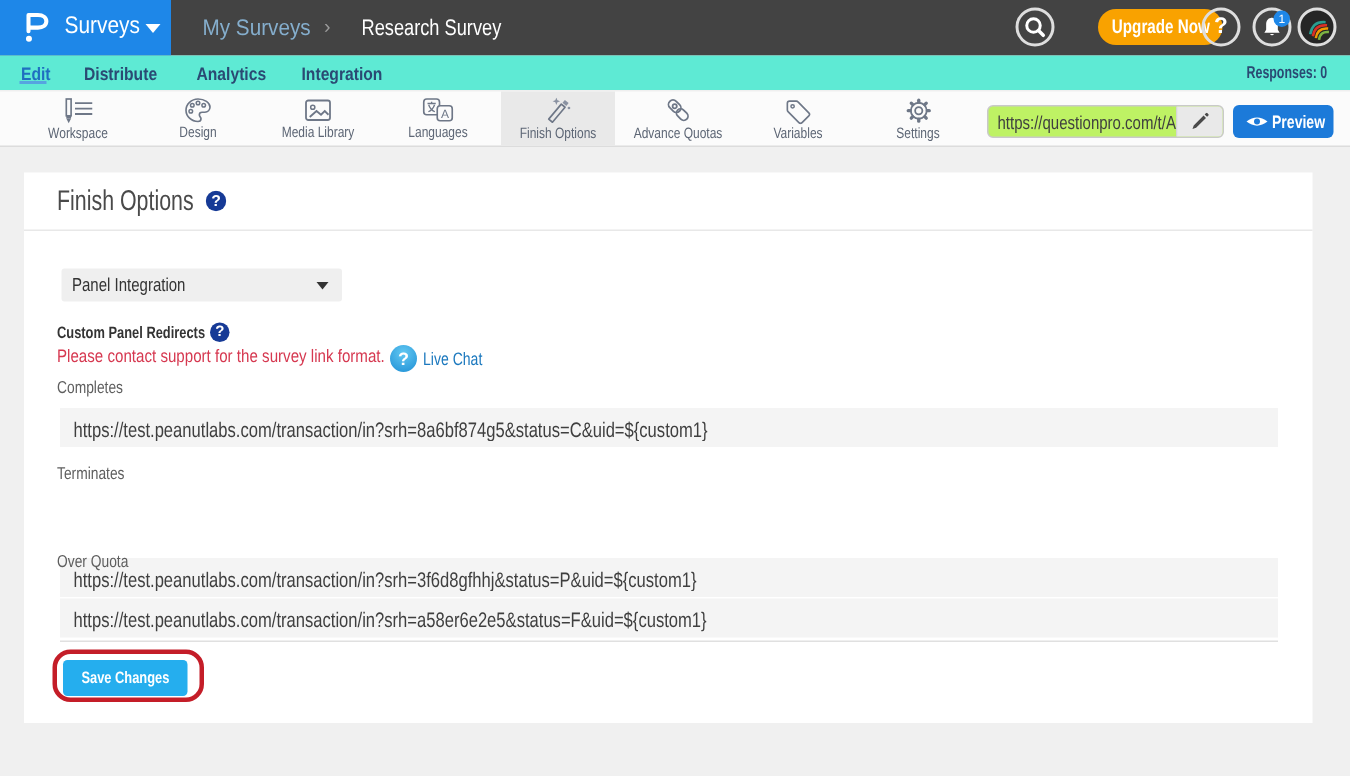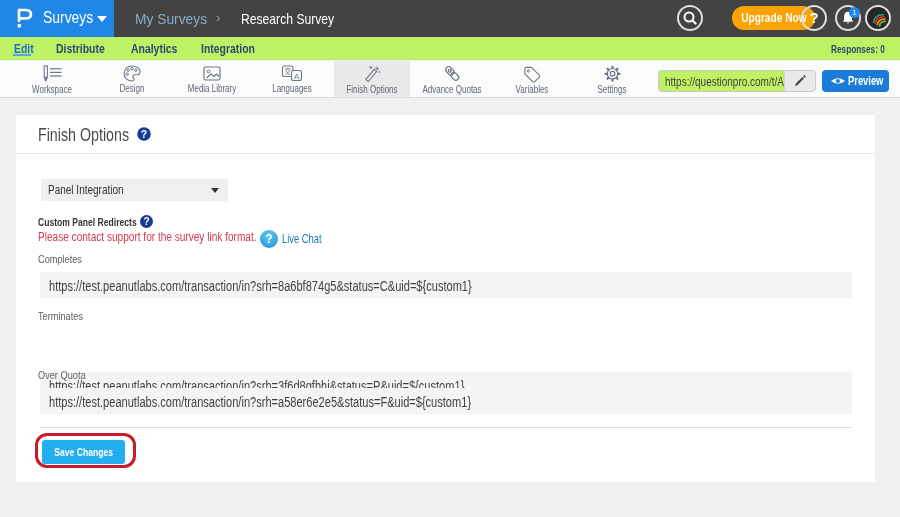--- a/index.html
+++ b/index.html
@@ -16,21 +16,21 @@
   .crumb1 { position:absolute; left:135px; top:10px; color:#85aecd; font-size:15px; transform:scaleX(0.92); transform-origin:0 0; }
   .crumbArrow { position:absolute; left:216px; top:10px; color:#9b9b9b; font-size:13px; }
   .crumb2 { position:absolute; left:241px; top:10px; color:#ffffff; font-size:15px; transform:scaleX(0.81); transform-origin:0 0; }
   .circBtn { position:absolute; top:5px; width:26px; height:26px; border:2px solid #dedede;
      border-radius:50%; color:#fff; }
   #upgrade { position:absolute; left:712px; top:6px; width:83px; height:24px; background:#f9a200;
      border-radius:12px; color:#fff; font-size:13px; font-weight:bold; text-align:center; line-height:24px;margin-left:20px; }
   #badge { position:absolute; left:849px; top:7px; width:11px; height:11px; background:#1e87e8;
      border-radius:50%; color:#fff; font-size:8px; text-align:center; line-height:11px; }
   
-  #nav { position:absolute; left:0; top:37px; width:900px; height:24px; background:#bef264; }
+  #nav { position:absolute; left:0; top:37px; width:900px; height:24px; background:#5eead4; }
   #nav a { position:absolute; top:5px; font-size:12px; font-weight:bold; color:#2a4a73;
      text-decoration:none; transform:scaleX(0.87); transform-origin:0 0; white-space:nowrap; }
   #editUl { position:absolute; left:13px; top:54px; width:18px; height:2px; background:#56a4e0; }
   #responses { position:absolute; left:831px; top:43px; font-size:11.5px; font-weight:bold; color:#2a4a73; transform:scaleX(0.72); transform-origin:0 0; white-space:nowrap;}
   
   #toolbar { position:absolute; left:0; top:60px; width:900px; height:38px; background:#fbfbfb;
      border-top:1px solid #efefef; border-bottom:1px solid #dcdcdc; }
   .tab { position:absolute; top:0; width:76px; height:36px; text-align:center; }
   .tab.active { background:#e9e9e9; }
   .tab svg { display:block; margin:4px auto 0; }
@@ -250,20 +250,20 @@
   <div class="finput" style="top:157px;">
       <span>https://test.peanutlabs.com/transaction/in?srh=8a6bf874g5&amp;status=C&amp;uid=${custom1}</span>
     </div>
 
   <span class="flabel" style="top:195px;">Terminates</span>
   <div class="finput" style="top:217px;margin-top:40px;">
       <span>https://test.peanutlabs.com/transaction/in?srh=3f6d8gfhhj&amp;status=P&amp;uid=${custom1}</span>
     </div>
 
   <span class="flabel" style="top:254px;">Over Quota</span>
-  <div class="finput" style="top:273px;text-align:center;">
+  <div class="finput" style="top:284px;text-align:center;">
       <span>https://test.peanutlabs.com/transaction/in?srh=a58er6e2e5&amp;status=F&amp;uid=${custom1}</span>
     </div>
 
   <div id="divider"></div>
   <div id="saveWrap"></div>
   <div id="saveBtn"><span class="nc">Save Changes</span></div>
 </div>
 
 </body></html>

